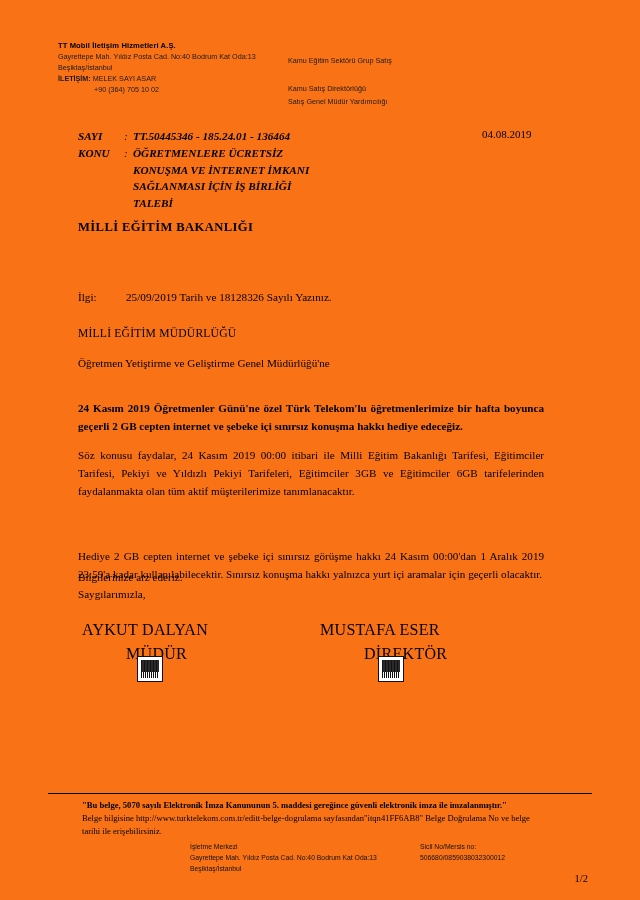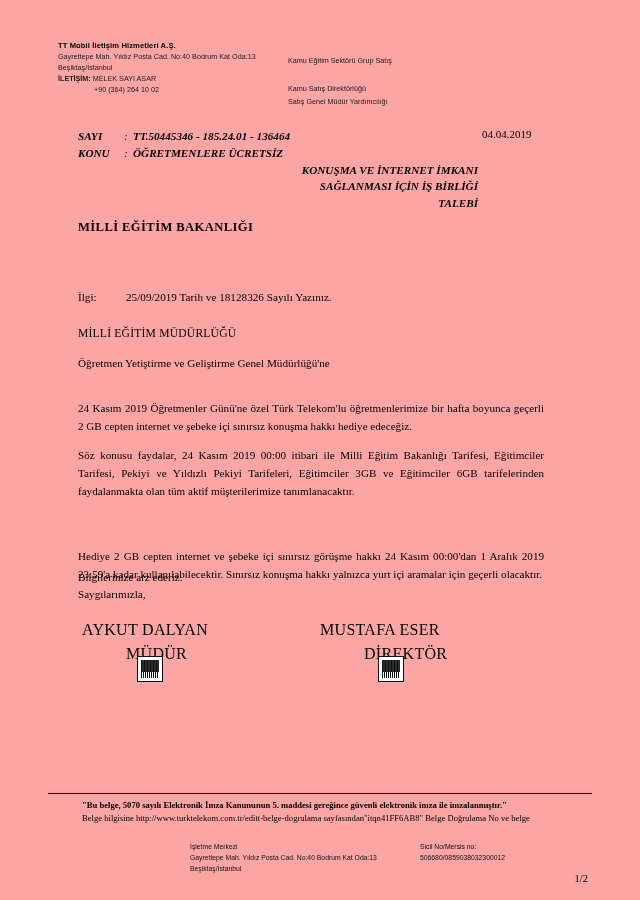--- a/index.html
+++ b/index.html
@@ -12,21 +12,21 @@
     height: 900px;
     font-family: "Liberation Serif", serif;
     color: #000000;
     position: relative;
     overflow: hidden;
   }
   .page {
     position: relative;
     width: 640px;
     height: 900px;
-    background: #fca5a5;
+    background: #f97316;
     box-sizing: border-box;
   }
 
   
   .letterhead {
     position: absolute;
     left: 58px;
     top: 40px;
     width: 520px;
     font-family: "Liberation Sans", sans-serif;
@@ -88,21 +88,20 @@
   .subj-val {
     font-style: italic;
     font-weight: bold;
   }
   .subj-cont {
     margin-left: 55px;
     font-style: italic;
     font-weight: bold;
     font-size: 11.2px;
     line-height: 1.5;
-    text-align: right;
   }
   .date {
     position: absolute;
     left: 482px;
     top: 128px;
     font-size: 11px;
     font-family: "Liberation Serif", serif;
   }
 
   
@@ -138,21 +137,21 @@
   }
 
   .para {
     position: absolute;
     left: 78px;
     width: 466px;
     font-size: 11.1px;
     line-height: 1.62;
     text-align: justify;
   }
-  .p1 { top: 400px; }
+  .p1 { top: 400px; font-weight: bold; }
   .p2 { top: 447px; }
   .p3 { top: 532px; margin-top: 16px; }
   .p4 { top: 569px; }
   .p5 { top: 586px; }
 
   
   .sig {
     position: absolute;
     font-size: 16px;
     line-height: 1.5;
@@ -237,21 +236,21 @@
 
   <div class="letterhead">
     <div class="lh-left">
       <div class="lh-company">TT Mobil İletişim Hizmetleri A.Ş.</div>
       <div class="lh-line">Gayrettepe Mah. Yıldız Posta Cad. No:40 Bodrum Kat Oda:13</div>
       <div class="lh-line">Beşiktaş/İstanbul</div>
       <div class="lh-line">
         <span class="lh-label">İLETİŞİM:</span>
         <span>MELEK SAYI ASAR</span>
       </div>
-      <div class="lh-line" style="padding-left:36px;">+90 (364) 264 10 02</div>
+      <div class="lh-line" style="padding-left:36px;">+90 (364) 705 10 02</div>
     </div>
     <div class="lh-right">
       <div class="lh-right-line">Kamu Eğitim Sektörü Grup Satış</div>
       <div class="lh-right-line" style="margin-top:14px;">Kamu Satış Direktörlüğü</div>
       <div class="lh-right-line">Satış Genel Müdür Yardımcılığı</div>
     </div>
     <div class="clear"></div>
   </div>
 
   <div class="subject-block">
@@ -263,21 +262,21 @@
     <div class="subj-row">
       <div class="subj-key">KONU</div>
       <div class="subj-colon">:</div>
       <div class="subj-val">ÖĞRETMENLERE ÜCRETSİZ</div>
     </div>
     <div class="subj-cont">KONUŞMA VE İNTERNET İMKANI</div>
     <div class="subj-cont">SAĞLANMASI İÇİN İŞ BİRLİĞİ</div>
     <div class="subj-cont">TALEBİ</div>
   </div>
 
-  <div class="date">04.04.2019</div>
+  <div class="date">04.08.2019</div>
 
   <div class="ministry">MİLLİ EĞİTİM BAKANLIĞI</div>
 
   <div class="ref-row">
     <span class="ref-key">İlgi:</span><span>25/09/2019 Tarih ve 18128326 Sayılı Yazınız.</span>
   </div>
 
   <div class="dept1">MİLLİ EĞİTİM MÜDÜRLÜĞÜ</div>
   <div class="dept2">Öğretmen Yetiştirme ve Geliştirme Genel Müdürlüğü'ne</div>
 
@@ -297,20 +296,21 @@
     <div class="sig-name">MUSTAFA ESER</div>
     <div class="sig-title">DİREKTÖR</div>
   </div>
   <div class="stamp stamp-right"></div>
 
   <div class="footer-rule"></div>
 
   <div class="footer-note">
     <div class="bold">"Bu belge, 5070 sayılı Elektronik İmza Kanununun 5. maddesi gereğince güvenli elektronik imza ile imzalanmıştır."</div>
     <div>Belge bilgisine http://www.turktelekom.com.tr/editt-belge-dogrulama sayfasından"itqn41FF6AB8" Belge Doğrulama No ve belge</div>
+    <div>tarihi ile erişebilirsiniz.</div>
   </div>
 
   <div class="footer-cols">
     <div class="fc-left">
       <div class="fc-title">İşletme Merkezi</div>
       <div>Gayrettepe Mah. Yıldız Posta Cad. No:40 Bodrum Kat Oda:13</div>
       <div>Beşiktaş/İstanbul</div>
     </div>
     <div class="fc-right">
       <div class="fc-title">Sicil No/Mersis no:</div>

